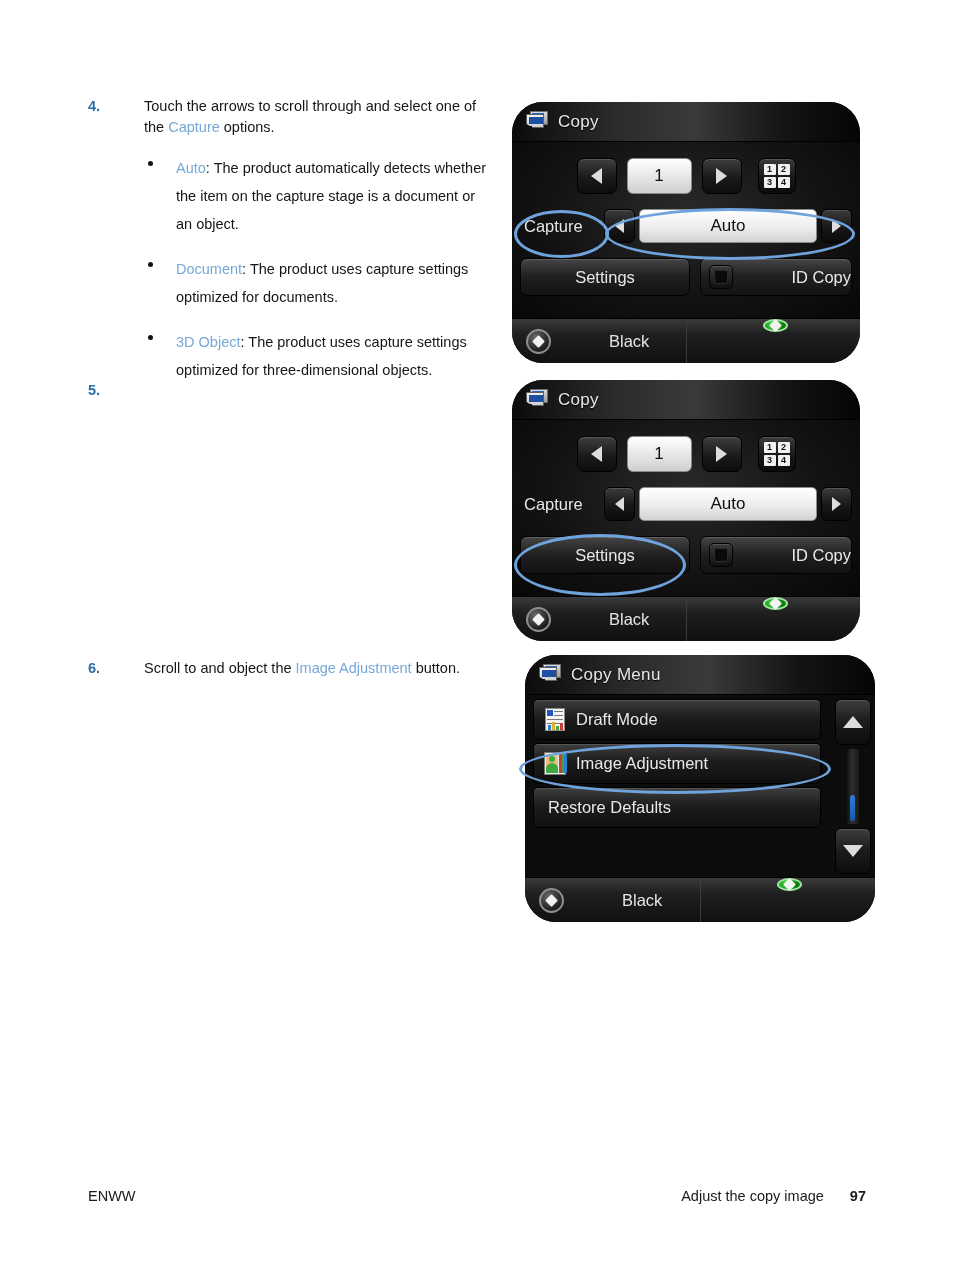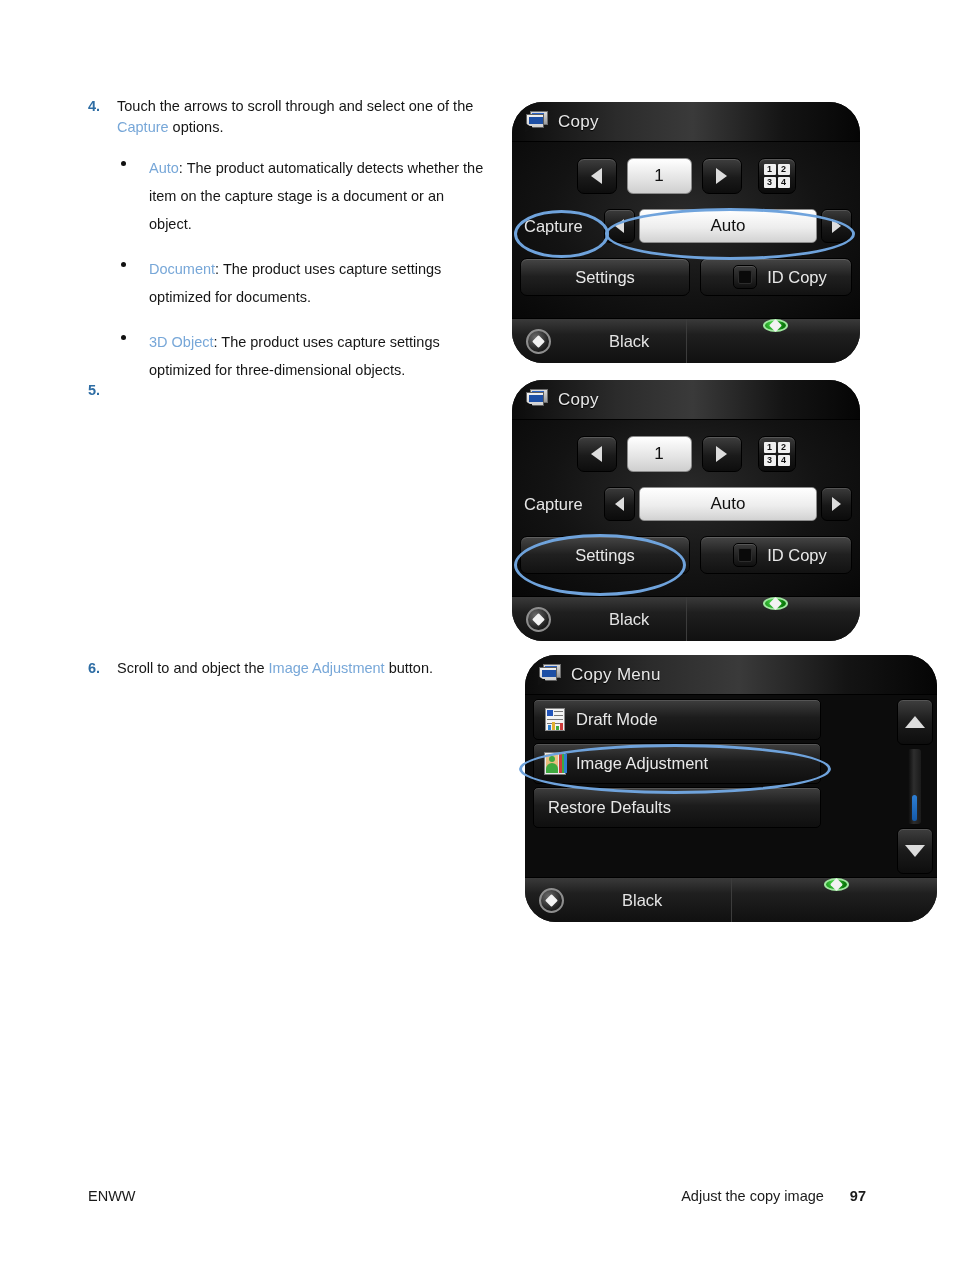--- a/index.html
+++ b/index.html
@@ -31,21 +31,21 @@
     left: 0;
     top: 0;
     width: 26px;
     text-align: left;
     color: #2e6da4;
     font-weight: bold;
     font-size: 14.5px;
     line-height: 21px;
   }
   .step-body {
-    margin-left: 29px;
+    margin-left: 56px;
     font-size: 14.5px;
     line-height: 21px;
     color: #161616;
   }
   .hl { color: #77a7d8; }
 
   .bullets {
     margin: 16px 0 0 0;
     padding: 0;
     list-style: none;
@@ -71,21 +71,21 @@
   
   .panel {
     position: absolute;
     background: #0a0a0a;
     overflow: hidden;
     font-family: "Liberation Sans", sans-serif;
     border-radius: 31px;
   }
   #panel-1 { left: 512px; top: 102px; width: 348px; height: 261px; }
   #panel-2 { left: 512px; top: 380px; width: 348px; height: 261px; }
-  #panel-3 { left: 525px; top: 655px; width: 412px; height: 267px; }
+  #panel-3 { left: 525px; top: 655px; width: 350px; height: 267px; }
 
   .panel-header {
     position: relative;
     height: 40px;
     background: linear-gradient(to right, #0b0b0b 0%, #2b2b2b 30%, #3a3a3a 52%, #141414 78%, #050505 100%);
     display: flex;
     align-items: center;
     padding-left: 13px;
     box-sizing: border-box;
     border-bottom: 1px solid #000;
@@ -264,21 +264,21 @@
     background: linear-gradient(#454545, #202020 48%, #121212);
     border: 1px solid #000;
     box-shadow: inset 0 1px 0 #5f5f5f;
     display: flex; align-items: center; justify-content: center;
     color: #e9e9e9; font-size: 16.5px;
     box-sizing: border-box;
   }
   .settings-btn { flex: 0 0 170px; }
   .idcopy-btn {
     flex: 1;
-    justify-content: center;
+    justify-content: space-between;
     padding-left: 8px;
   }
   .checkbox {
     width: 24px; height: 24px;
     border-radius: 5px;
     background: linear-gradient(#3a3a3a, #101010);
     border: 1px solid #000;
     box-shadow: inset 0 1px 0 #565656;
     display: flex; align-items: center; justify-content: center;
     margin-right: 10px;

